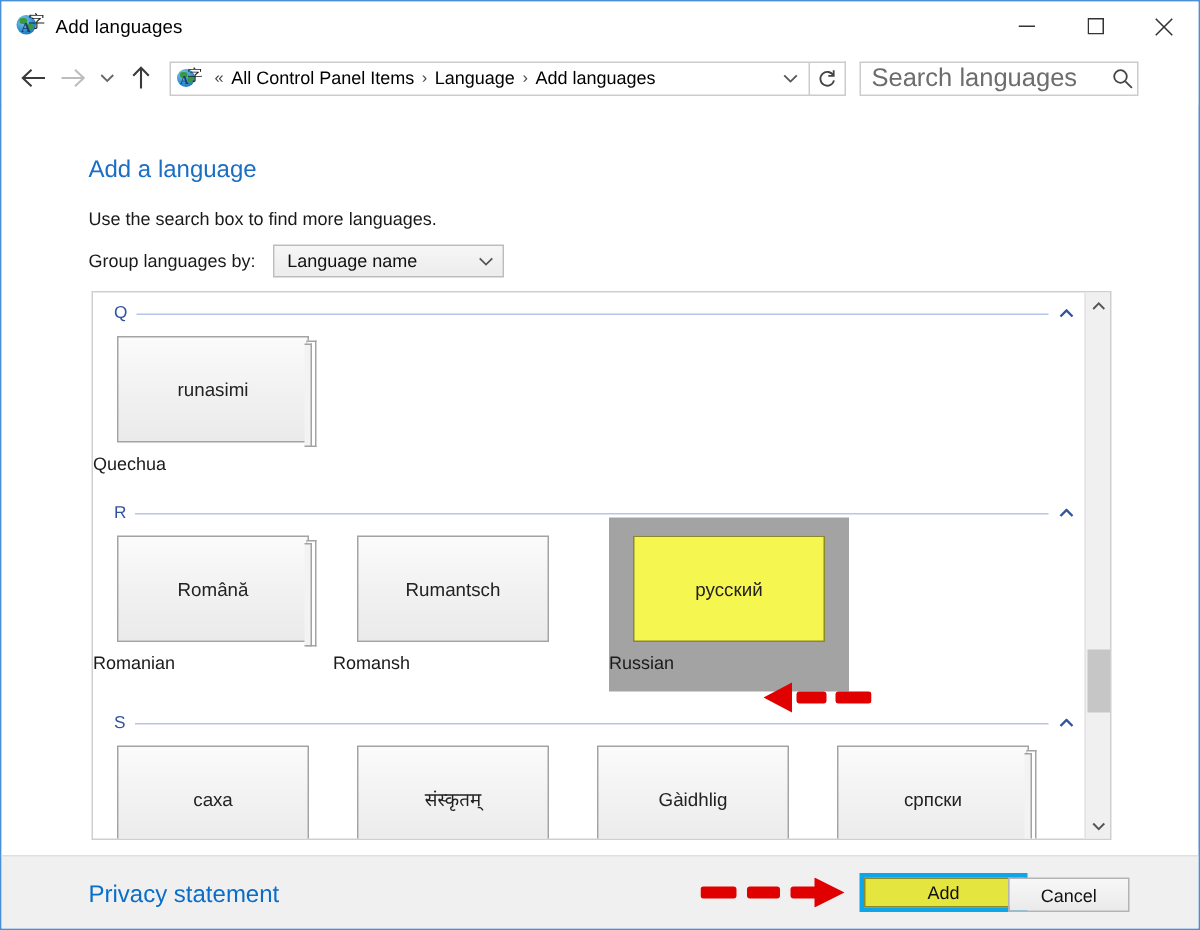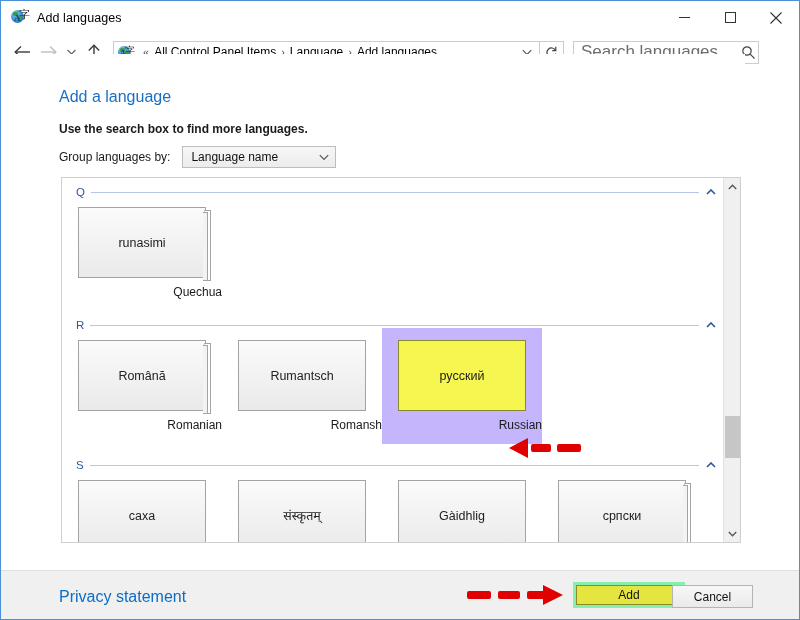--- a/index.html
+++ b/index.html
@@ -122,31 +122,31 @@
     border: none; outline: none; background: transparent;
     font-family: "Liberation Sans", sans-serif;
     font-size: 17px; color: #333;
     width: 158px; margin-left: 7px;
   }
   #search-input::placeholder { color: #6d6d6d; opacity: 1; }
   #search-icon { margin-left: 2px; display: flex; align-items: center; }
 
   
   #content {
-    position: absolute; left: 0; top: 53px;
+    position: absolute; left: 0; top: 70px;
     width: 744px; height: 500px;
     background: #ffffff;
   }
   #page-title {
     position: absolute; left: 58px; top: 34px;
     font-size: 16px; color: #1a6fc4; font-weight: normal;
   }
   #page-sub {
     position: absolute; left: 58px; top: 68px;
-    font-size: 12px; color: #1a1a1a; font-weight: bold;
+    font-size: 12px; color: #1a1a1a;
   }
   #group-row {
     position: absolute; left: 58px; top: 92px;
     display: flex; align-items: center;
   }
   #group-label { font-size: 12px; color: #1a1a1a; margin-right: 12px; }
   #group-select {
     width: 154px; height: 22px;
     border: 1px solid #bdbdbd;
     background: linear-gradient(#f6f6f6, #ececec);
@@ -217,29 +217,30 @@
   .tile.stacked::before {
     content: "";
     position: absolute; right: -3px; top: 4px;
     width: 4px; height: 67px;
     background: #f3f3f3;
     border: 1px solid #a3a3a3;
     border-left: none;
     z-index: 1;
   }
   .tile-label {
-    margin-top: 7px; text-align: right;
+    margin-top: 7px; text-align: left;
     font-size: 12px; color: #1a1a1a;
   }
   .tile-wrap.highlight {
-    background: #c4b5fd;
+    background: #a3a3a3;
     padding: 12px 0 6px 0;
     width: 160px;
     top: -12px;
     height: 116px;
+    margin-left: 24px;
   }
   .tile-wrap.highlight .tile {
     background: #f6f650;
     border: 1px solid #8a8a2a;
   }
   .tile-wrap.highlight .tile-label { color: #1a1a1a; }
 
   
   #arrow-russian {
     position: absolute;
@@ -275,21 +276,21 @@
     background: #f0f0f0;
     border-top: 1px solid #dfdfdf;
   }
   #privacy-link {
     position: absolute; left: 58px; top: 17px;
     font-size: 16px; color: #0a6dc7; text-decoration: none;
   }
   #btn-add-wrap {
     position: absolute; left: 572px; top: 11px;
     width: 112px; height: 26px;
-    background: #86efac;
+    background: #0ea5e9;
     padding: 3px;
   }
   #btn-add {
     width: 100%; height: 100%;
     background: #e5e540;
     border: 1px solid #8a8a2a;
     display: flex; align-items: center; justify-content: center;
     font-family: "Liberation Sans", sans-serif;
     font-size: 12px; color: #111;
   }

